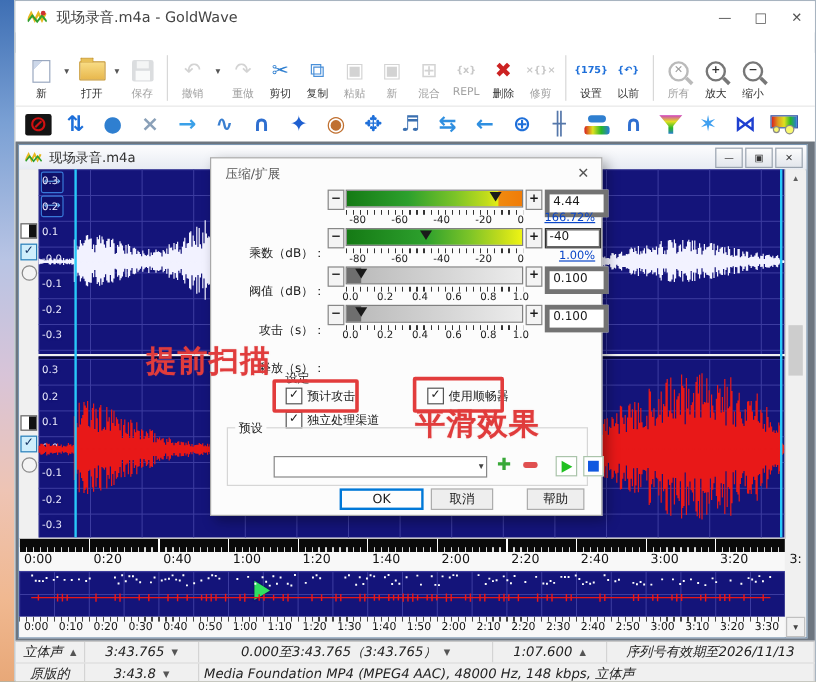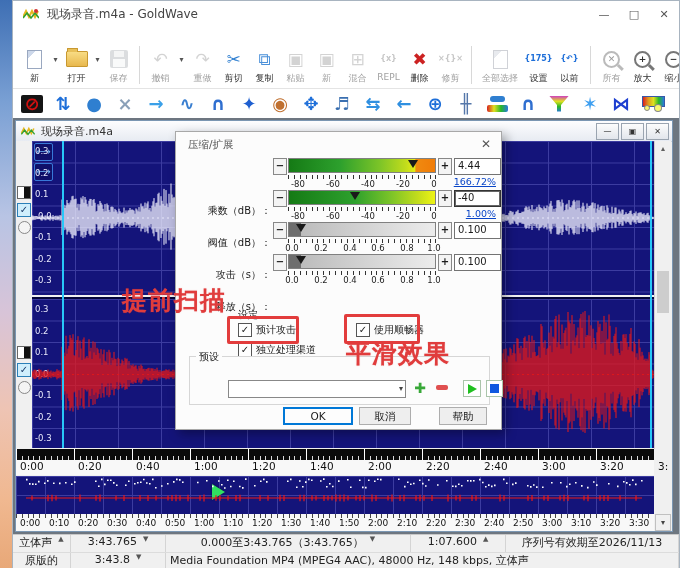--- a/index.html
+++ b/index.html
@@ -103,21 +103,21 @@
   #dlg-close{position:absolute;right:10px;top:5px;font-size:12px;color:#555;}
   .srow{position:absolute;height:16px;}
   .slabel{position:absolute;width:95px;text-align:right;top:2px;left:0;margin-top:44px;}
   .sbtn{position:absolute;top:0;width:12px;height:15px;border:1px solid #888;background:#f4f4f4;text-align:center;line-height:14px;font-size:10px;font-weight:bold;}
   .track{position:absolute;left:112px;top:0;width:148px;height:15px;border:1px solid #808080;box-sizing:border-box;}
   .track.gain{background:linear-gradient(90deg,#157a15 0%,#2da02d 35%,#7cc428 62%,#c2dc1c 80%,#e2ec14 86%,#f08a10 87%,#f07c08 100%);}
   .track.threshold{background:linear-gradient(90deg,#157a15 0%,#2da02d 45%,#7cc428 70%,#c2dc1c 88%,#eef414 100%);}
   .track.gray{background:linear-gradient(90deg,#b8b8b8,#ececec);}
   .track .fill{position:absolute;left:0;top:0;height:100%;background:#6e6e6e;}
   .thumb-tri{position:absolute;top:1px;width:0;height:0;border-left:5px solid transparent;border-right:5px solid transparent;border-top:8px solid #1a1a1a;}
-  .vbox{position:absolute;left:278px;top:0;width:42px;height:14px;border:1px solid #737373;background:#fff;font-size:10px;padding:1px 0 0 3px;}
+  .vbox{position:absolute;left:278px;top:0;width:42px;height:14px;border:4px solid #737373;background:#fff;font-size:10px;padding:1px 0 0 3px;}
   .vbox.focused{border:1px solid #333;box-shadow:0 0 0 1px #666 inset;}
   .ruler{position:absolute;left:112px;width:148px;height:4px;background-image:repeating-linear-gradient(90deg,#333 0 1px,transparent 1px 5.9px);}
   .tickl{position:absolute;transform:translateX(-50%);font-size:8.5px;color:#222;}
   .linkv{position:absolute;left:276px;width:44px;text-align:right;font-size:9.5px;color:#0a46c8;text-decoration:underline;}
   .fieldset{position:absolute;border:1px solid #d6d6d6;}
   .legend{position:absolute;top:-7px;left:6px;background:#fcfcfc;padding:0 3px;font-size:10px;color:#222;}
   .radio-opt{position:absolute;display:flex;align-items:center;gap:4px;}
   .rdot{width:11px;height:11px;border:1px solid #555;border-radius:50%;background:#fff;display:flex;align-items:center;justify-content:center;}
   .rdot .in{width:5px;height:5px;border-radius:50%;background:#222;}
   .cbox-row{position:absolute;display:flex;align-items:center;gap:4px;}
@@ -136,21 +136,21 @@
   #btn-help{left:263px;width:48px;}
 
   
   .anno-text{position:absolute;z-index:20;color:#e03c3c;font-size:25px;font-weight:bold;letter-spacing:1px;text-shadow:0 0 1px rgba(224,60,60,.5);}
   .anno-box{position:absolute;z-index:20;border:3px solid #e23c3c;border-radius:2px;}
 
   
   #statusbar{position:absolute;left:0;right:0;top:533px;height:35px;background:#f0f0f0;border-top:1px solid #c8c8c8;font-size:11px;color:#222;}
   .srow-bar{position:absolute;left:0;right:0;height:17px;display:flex;}
   #status-row2{top:17px;border-top:1px solid #dcdcdc;}
-  .scell{height:17px;display:flex;justify-content:center;gap:6px;border-right:1px solid #d4d4d4;box-sizing:border-box;white-space:nowrap;overflow:hidden;padding:0 4px;}
+  .scell{height:17px;display:flex;align-items:center;justify-content:center;gap:6px;border-right:1px solid #d4d4d4;box-sizing:border-box;white-space:nowrap;overflow:hidden;padding:0 4px;font-style:italic;}
   .scell .arr{font-size:7px;color:#555;}
   .scell.left{justify-content:flex-start;}
 </style>
 </head>
 <body>
 
 <div id="app">
   <div id="wallpaper"></div>
 
   <div id="mainwin">
@@ -246,26 +246,20 @@
           </div>
           <div class="tb-label">删除</div>
         </div>
         <div class="tb-item disabled">
           <div class="tb-ico">
             <span class="txticon" style="color: rgb(144, 144, 144);">×{}×</span>
           </div>
           <div class="tb-label">修剪</div>
         </div>
         <div class="tb-sep"></div>
-        <div class="tb-item disabled wide">
-          <div class="tb-ico">
-            <div class="doc"></div>
-          </div>
-          <div class="tb-label">全部选择</div>
-        </div>
         <div class="tb-item">
           <div class="tb-ico">
             <span class="txticon" style="color: rgb(30, 111, 217);">{175}</span>
           </div>
           <div class="tb-label">设置</div>
         </div>
         <div class="tb-item">
           <div class="tb-ico">
             <span class="txticon" style="color: rgb(30, 111, 217);">{↶}</span>
           </div>

